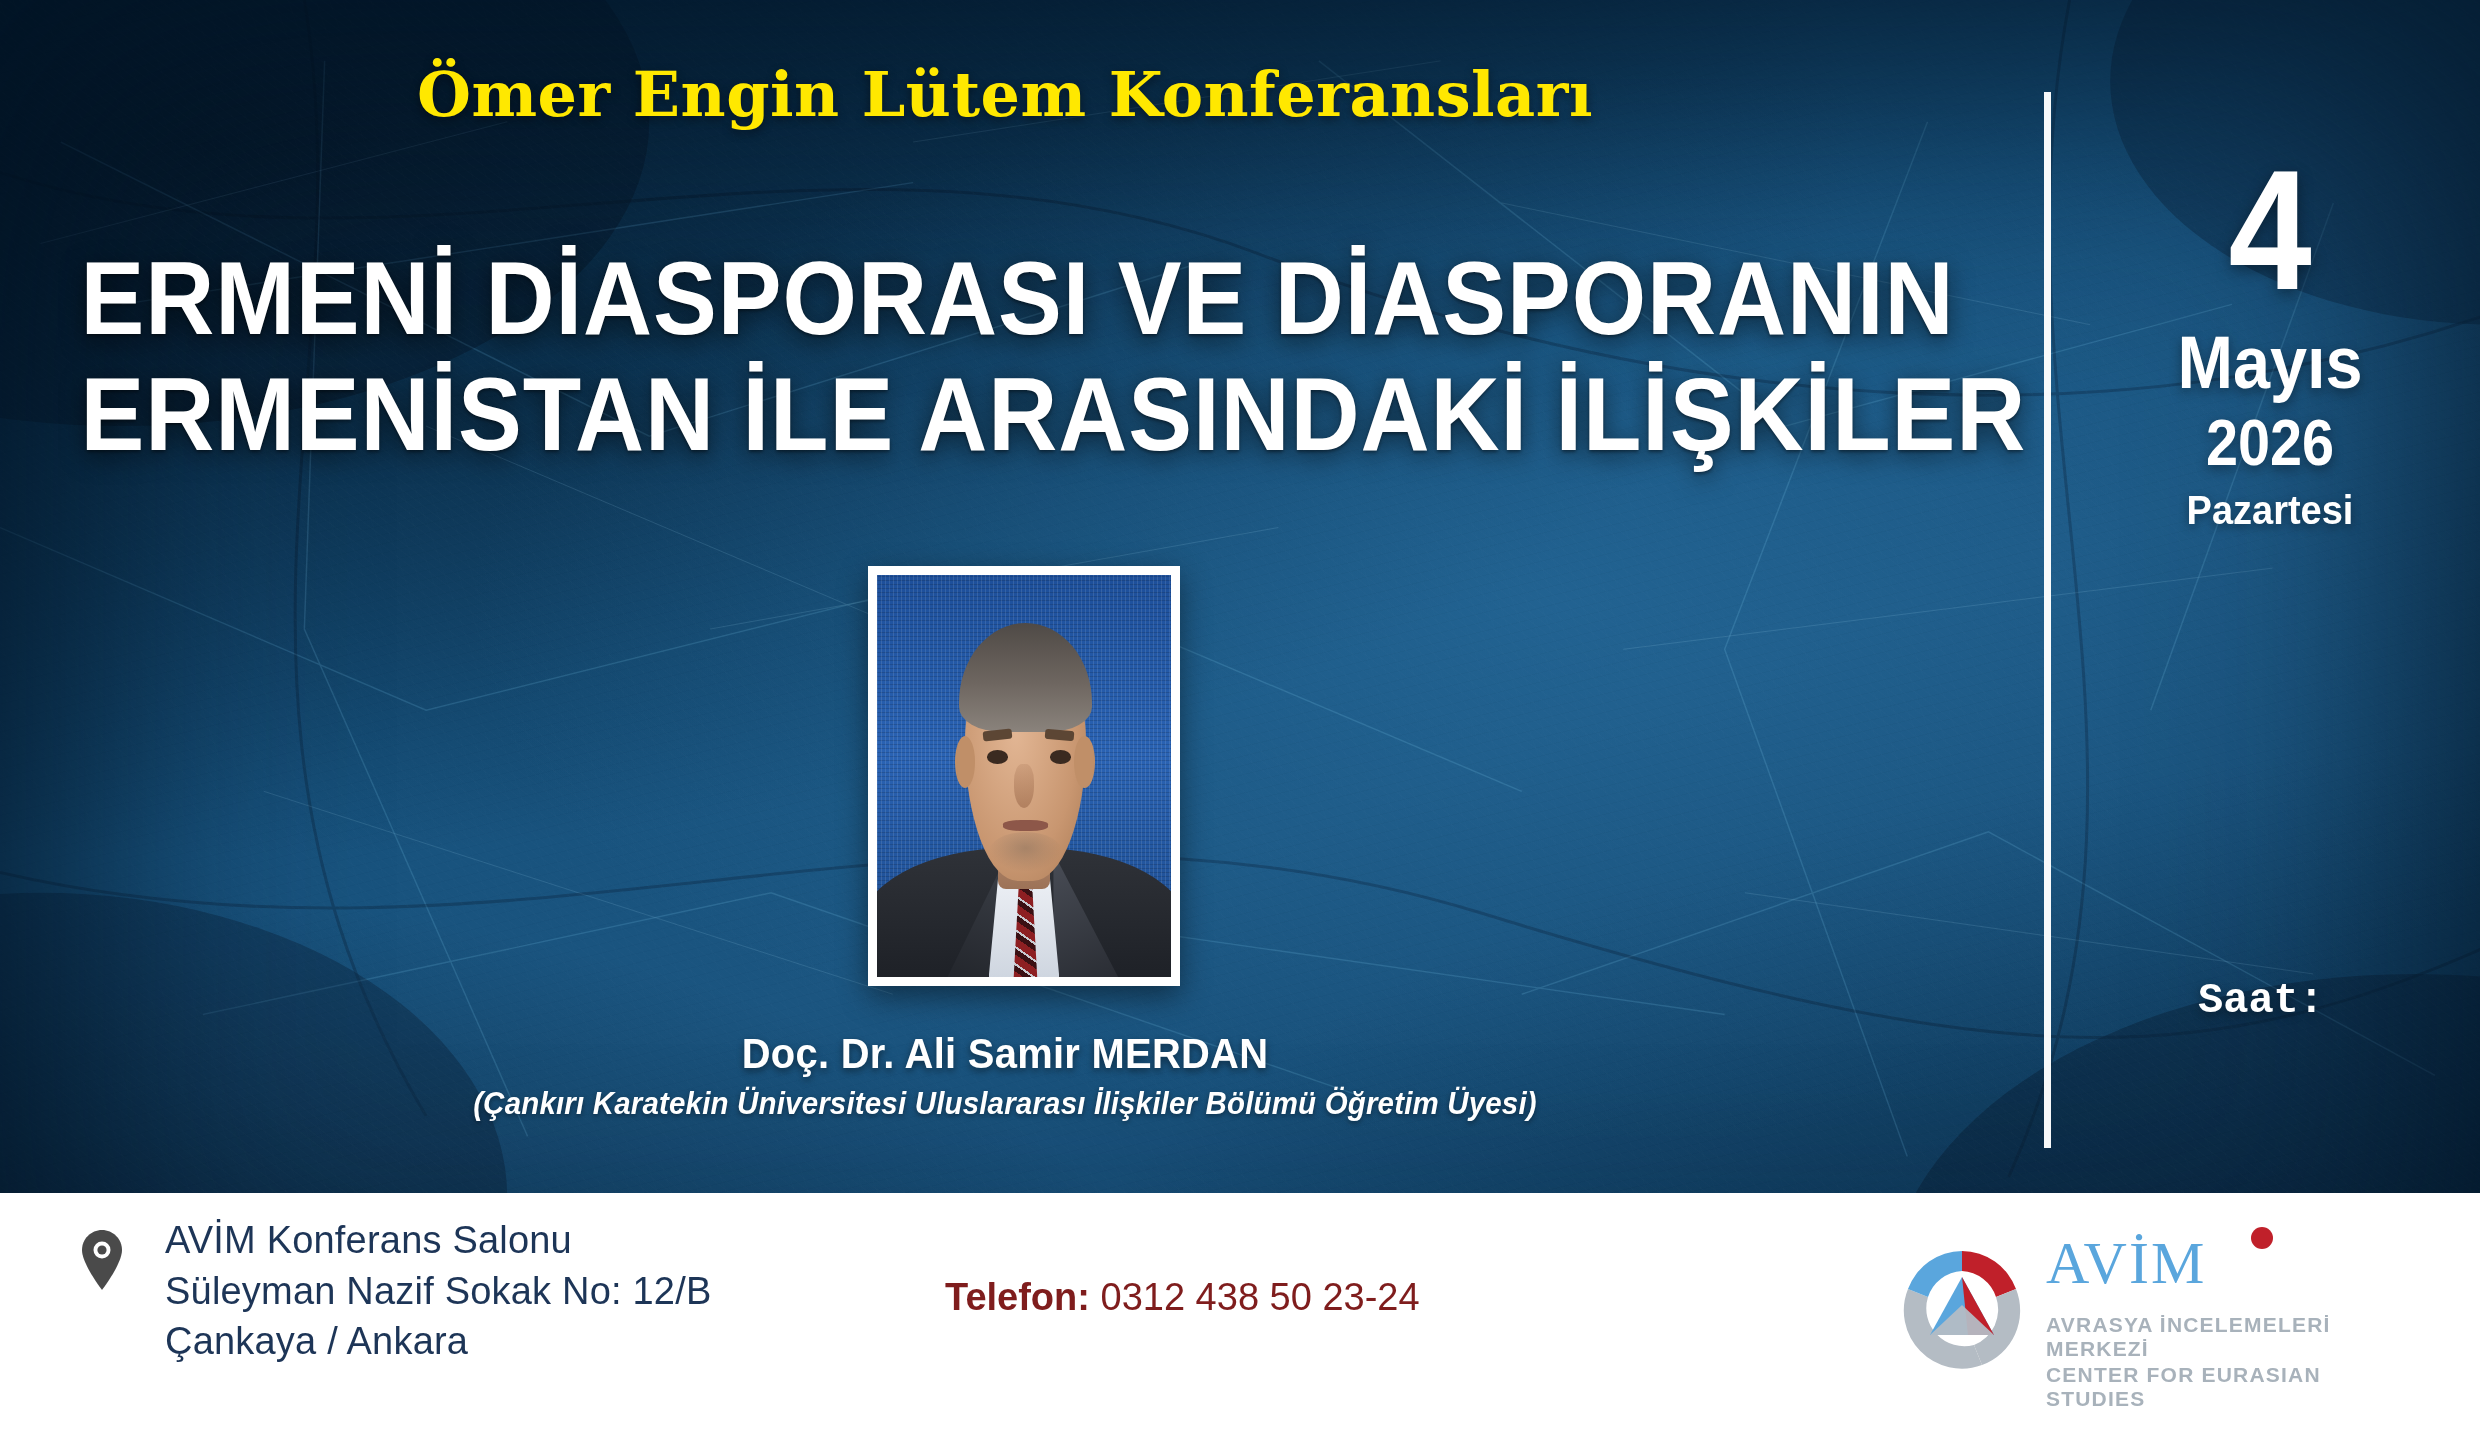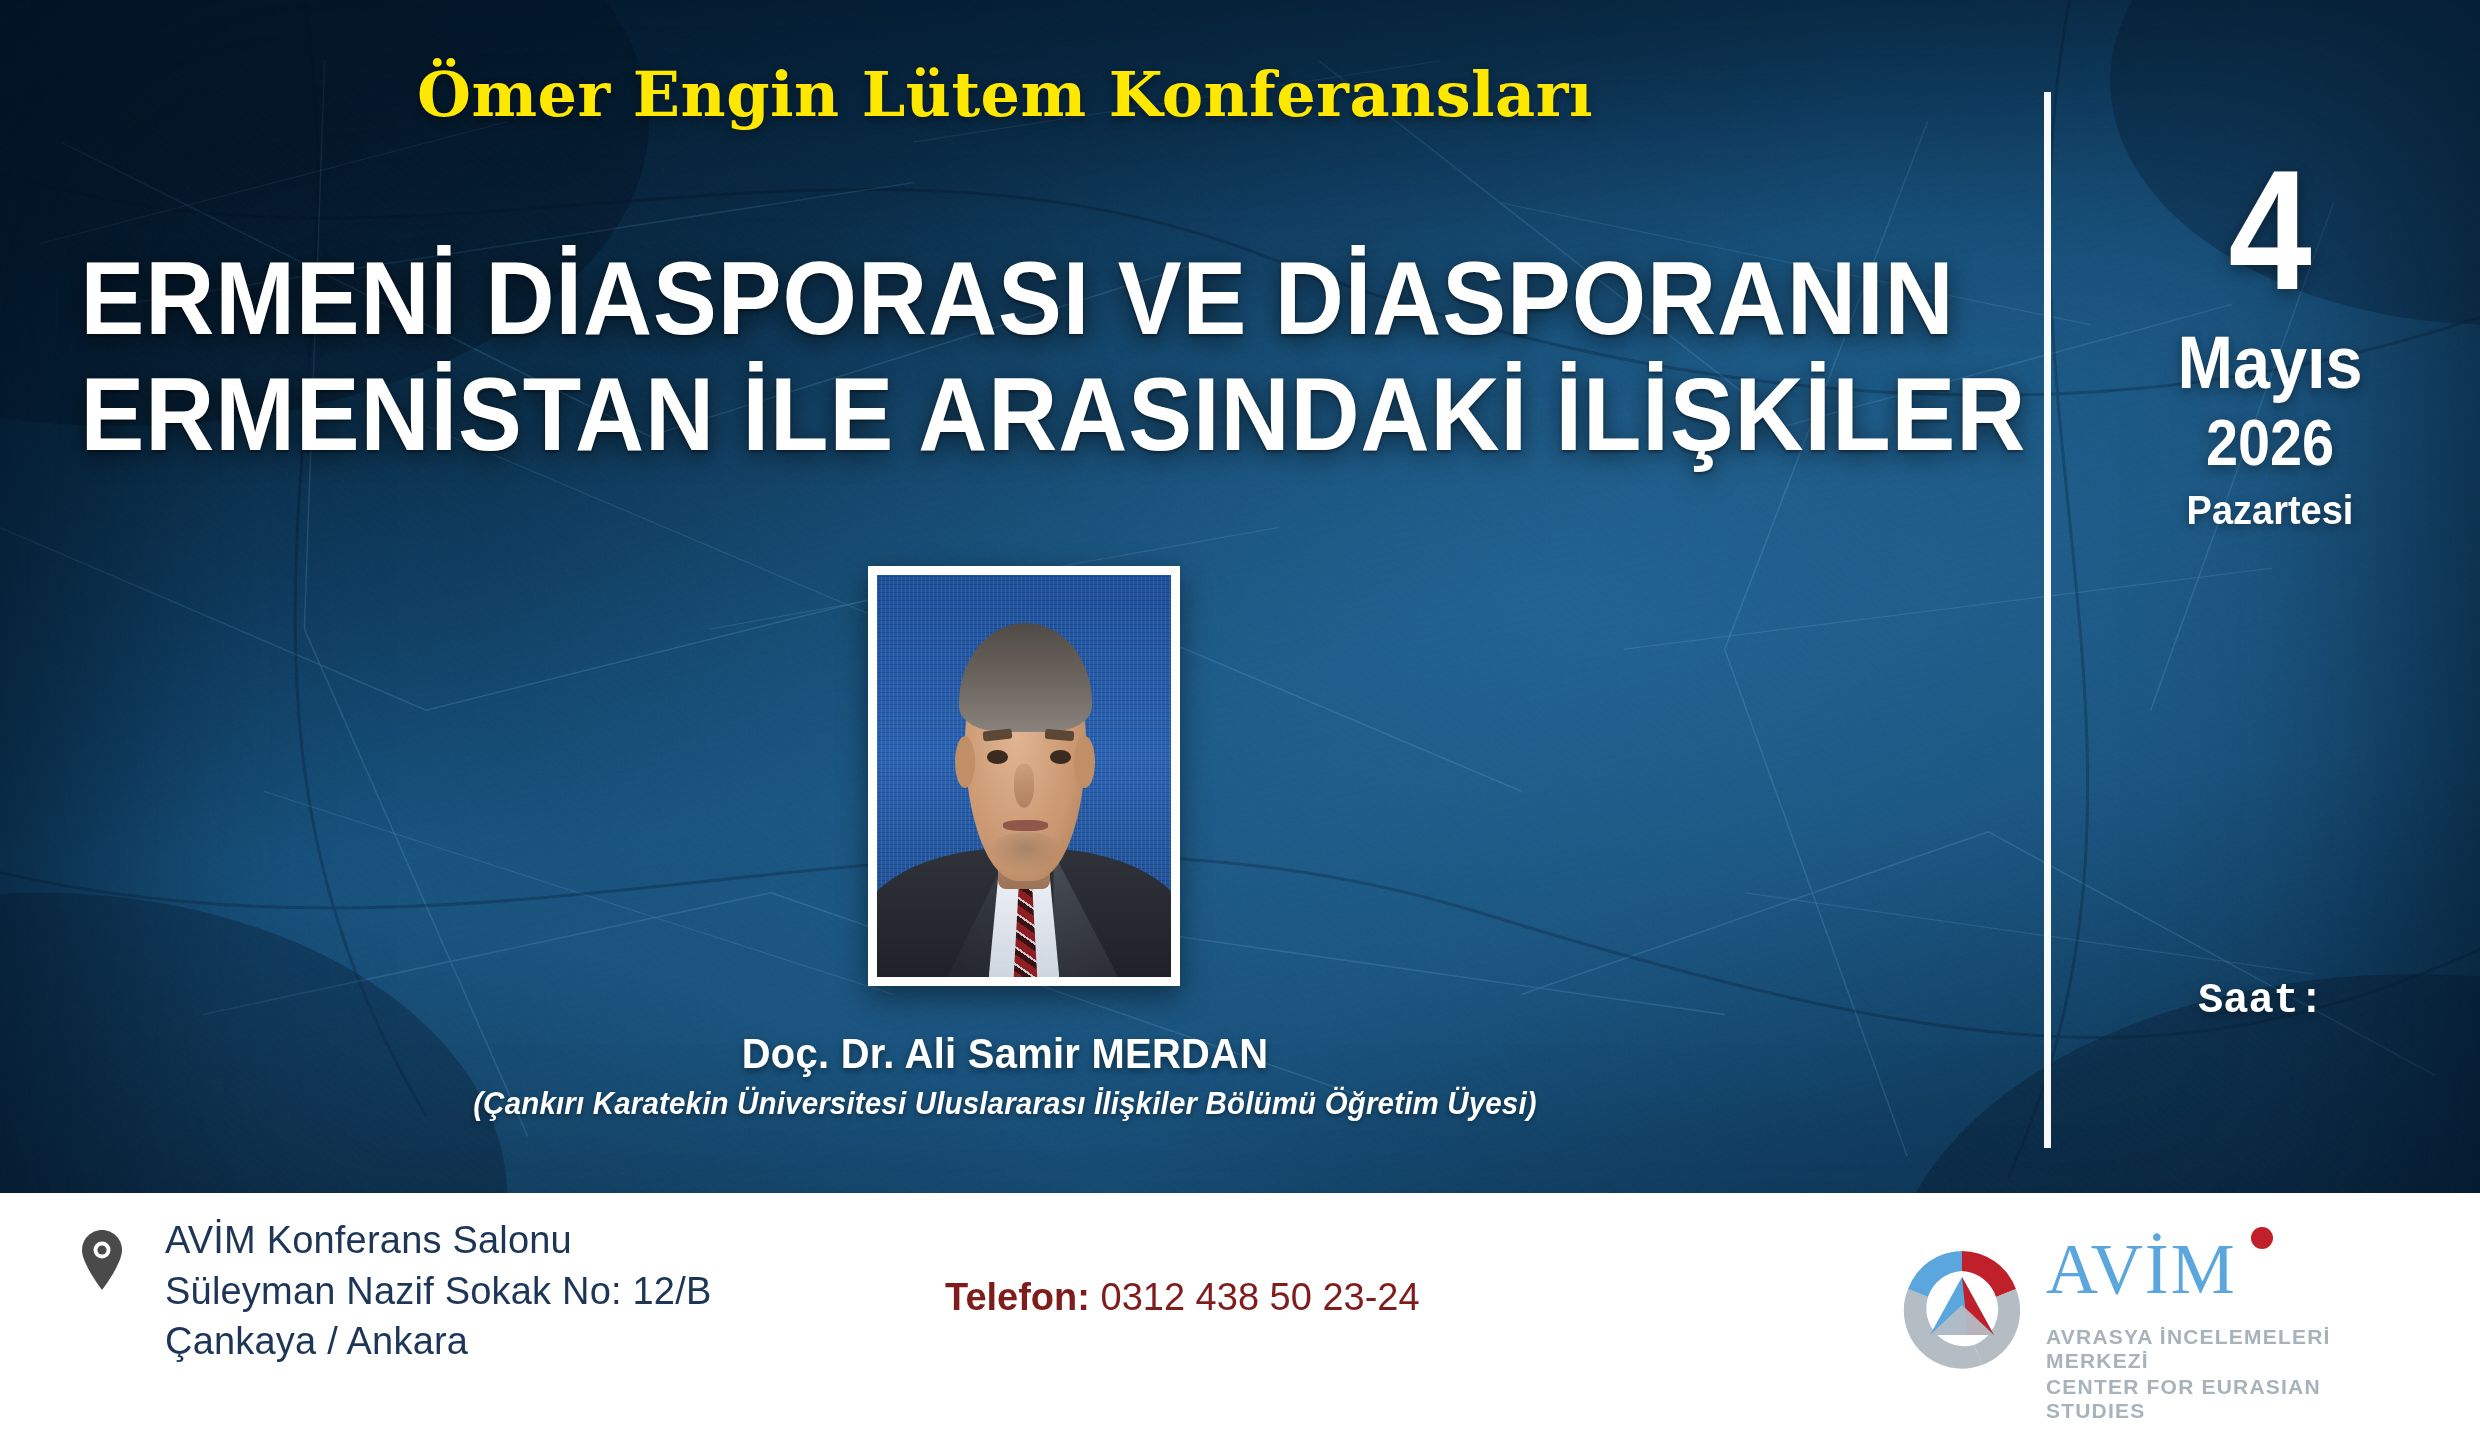--- a/index.html
+++ b/index.html
@@ -176,21 +176,21 @@
   .addr div{white-space:nowrap;}
   .phone{position:absolute;left:945px;top:83px;
     color:#7f1d1d;font-size:38px;white-space:nowrap;}
   .phone b{font-weight:700;}
 
   
   .logo{position:absolute;right:44px;top:34px;width:560px;height:170px;}
   .logo-mark{position:absolute;left:20px;top:16px;width:132px;height:132px;}
   .logo-text{position:absolute;left:170px;top:6px;width:380px;}
   .logo-avim{position:relative;font-family:"Liberation Serif","DejaVu Serif",serif;
-    color:#5aa6dd;font-size:72px;line-height:1;letter-spacing:2px;font-weight:400;}
+    color:#5aa6dd;font-size:60px;line-height:1;letter-spacing:2px;font-weight:400;}
   .logo-dot{position:absolute;width:22px;height:22px;border-radius:50%;
     background:#c0202a;left:205px;top:-6px;}
   .logo-tag1,.logo-tag2{color:#a8b2bb;font-weight:700;letter-spacing:1.2px;}
   .logo-tag1{font-size:21px;margin-top:20px;}
   .logo-tag2{font-size:21px;margin-top:2px;}
 </style>
 </head>
 <body>
 
 <div class="poster">

